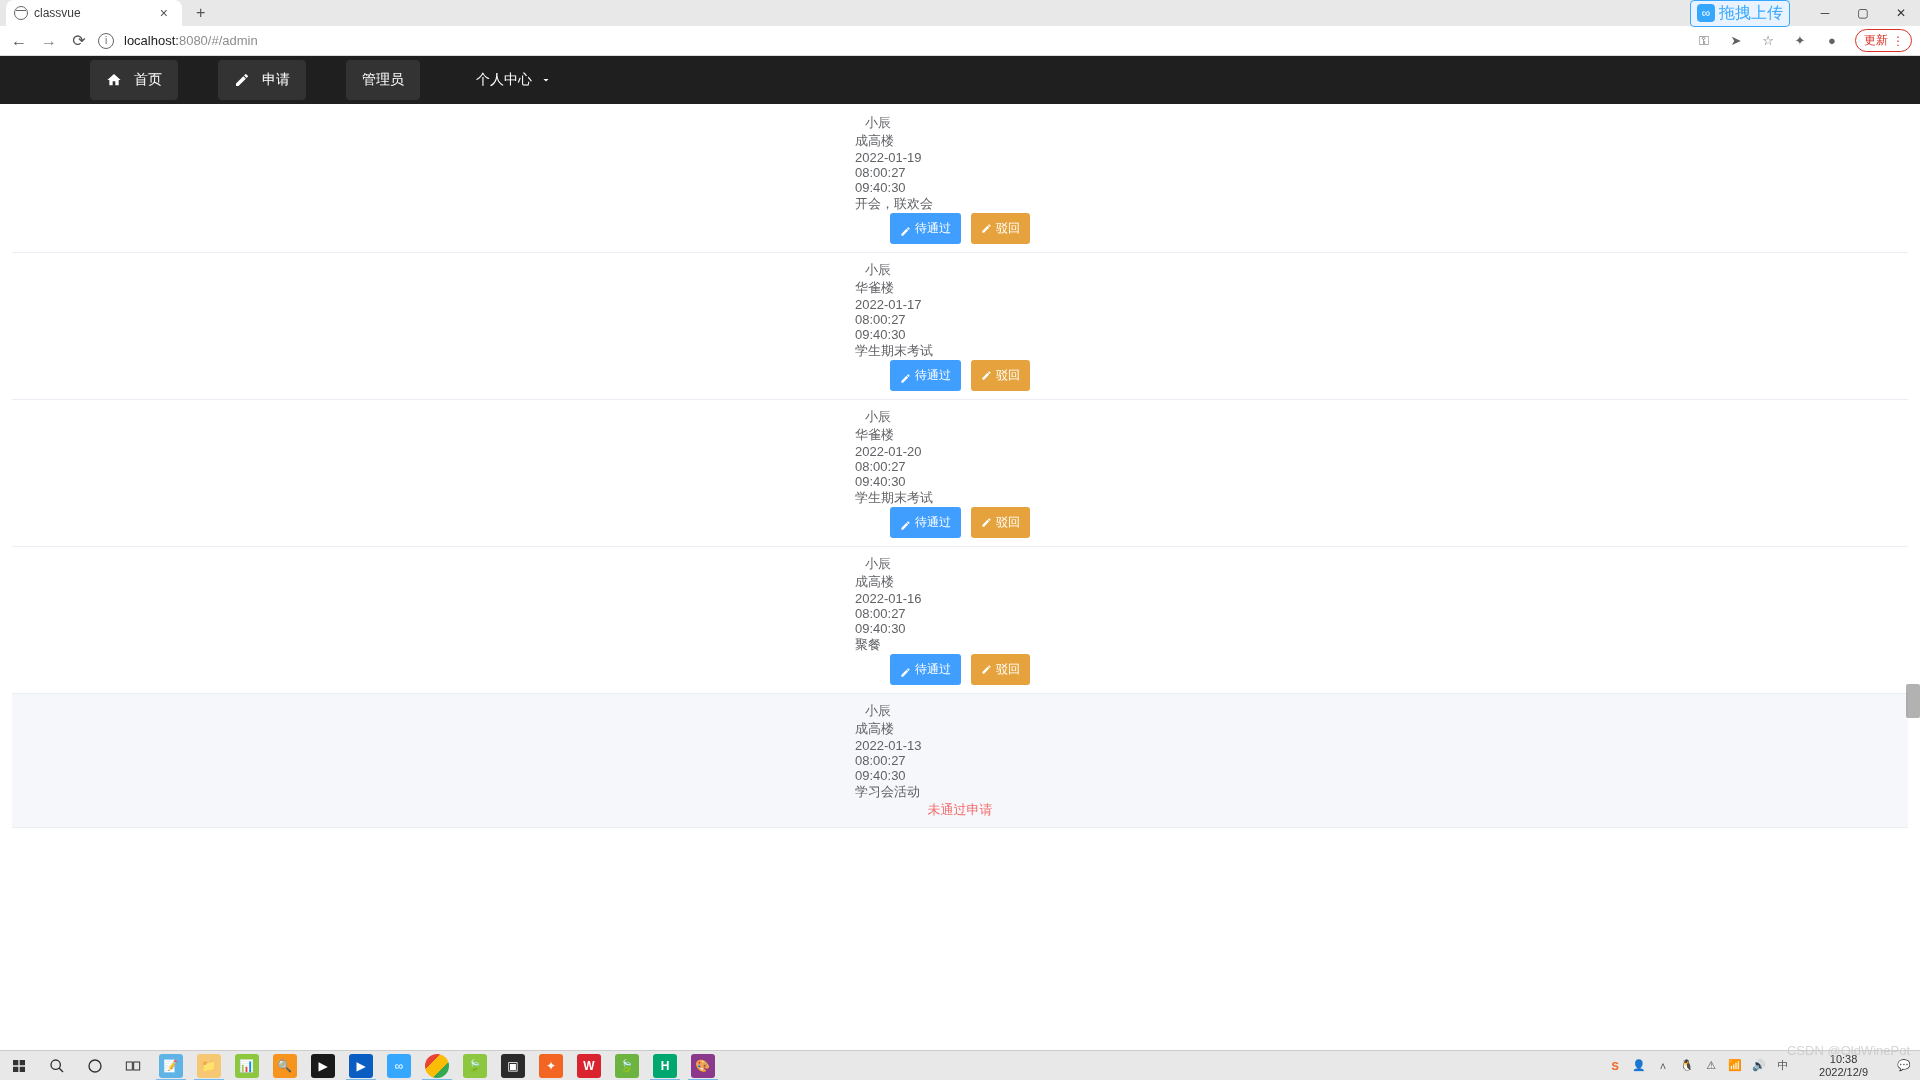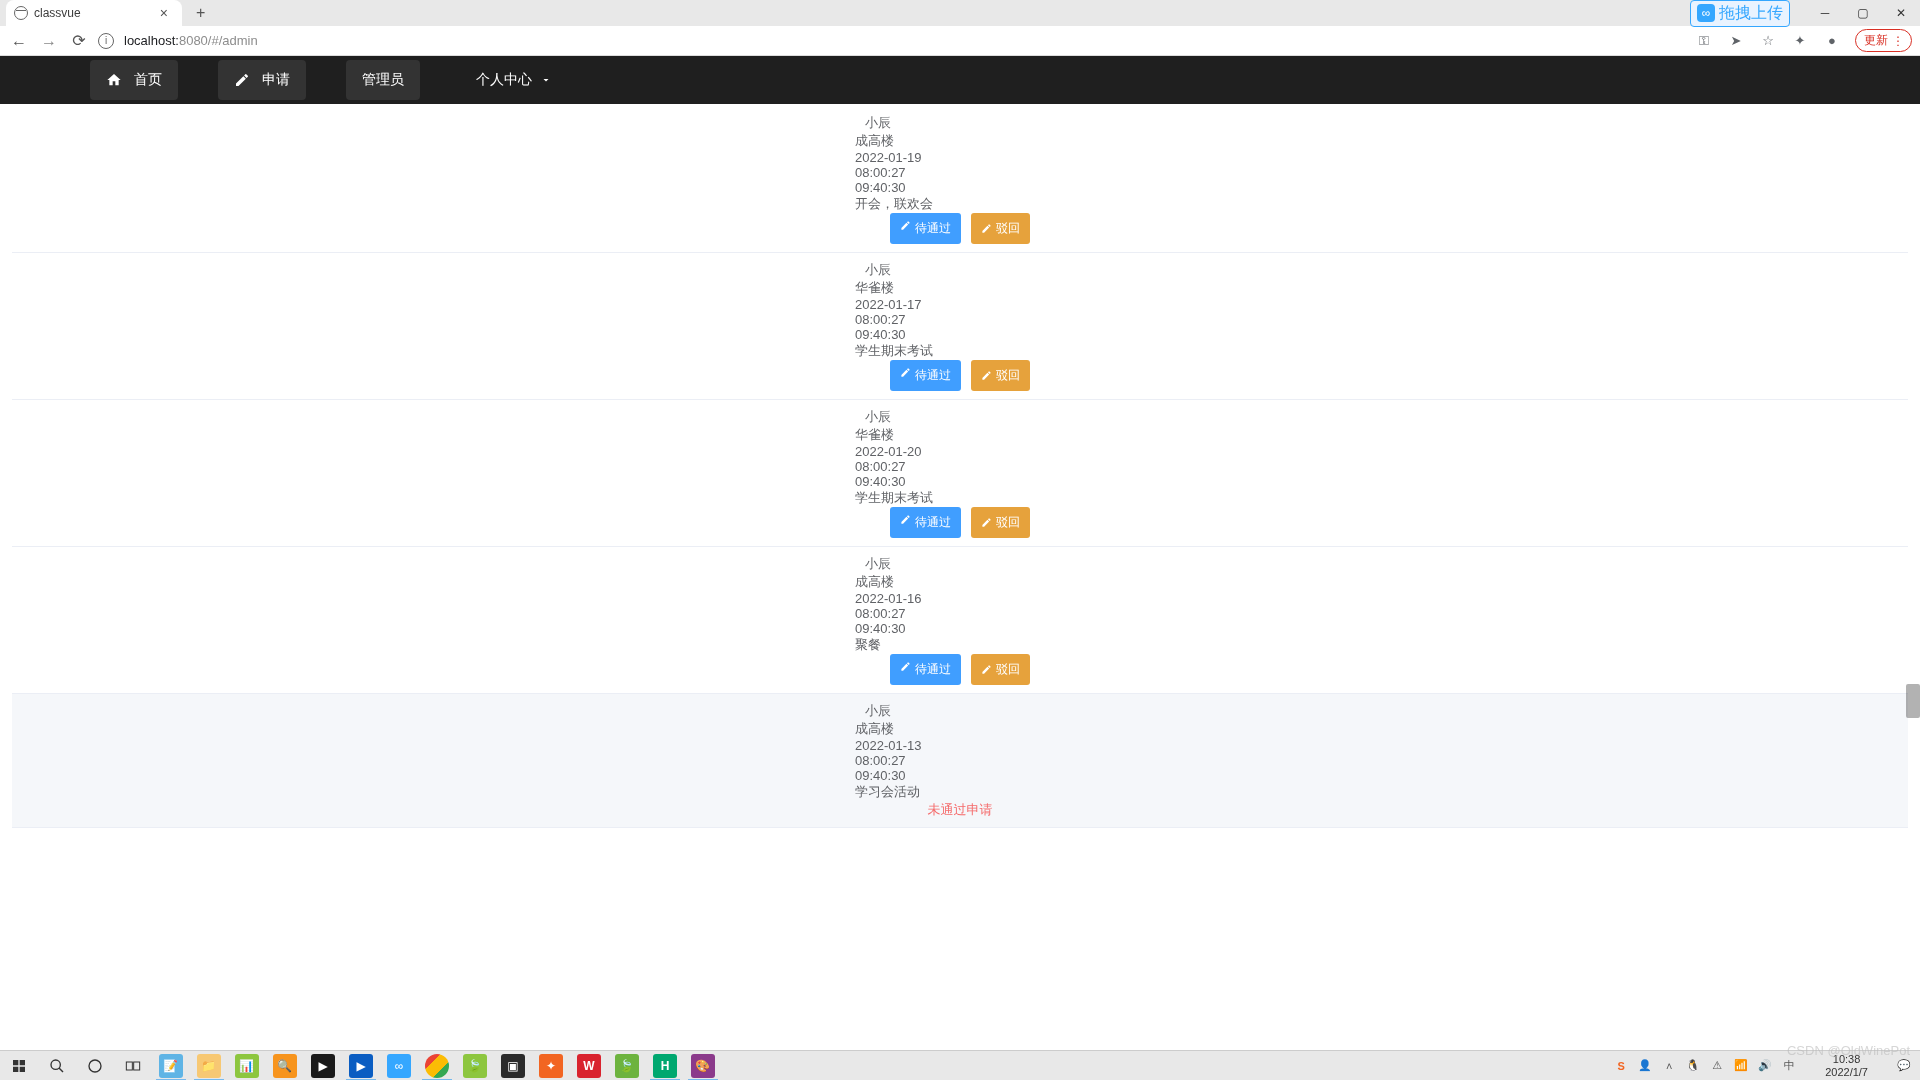--- a/index.html
+++ b/index.html
@@ -44,21 +44,21 @@
     .table-row { display: flex; align-items: center; border-bottom: 1px solid #ebeef5; padding: 8px 0; min-height: 44px; flex-direction: column; }
     .table-row.hover { background: #f5f7fa; }
     .td { color: #606266; font-size: 13px; }
     .col-teacher { width: 210px; padding-left: 10px; }
     .col-room { width: 210px; }
     .col-date { width: 210px; }
     .col-start { width: 210px; }
     .col-end { width: 210px; }
     .col-reason { width: 210px; }
     .col-status { flex: 1; display: flex; align-items: center; gap: 10px; }
-    .btn-primary { background: #409eff; color: #fff; border: none; border-radius: 3px; padding: 7px 10px; font-size: 12px; display: inline-flex; align-items: flex-start; gap: 4px; cursor: pointer; }
+    .btn-primary { background: #409eff; color: #fff; border: none; border-radius: 3px; padding: 7px 10px; font-size: 12px; display: inline-flex; align-items: flex-end; gap: 4px; cursor: pointer; }
     .btn-warning { background: #e6a23c; color: #fff; border: none; border-radius: 3px; padding: 7px 10px; font-size: 12px; display: inline-flex; align-items: center; gap: 4px; cursor: pointer; }
     .status-rejected { color: #f56c6c; }
     .edit-icon { width: 11px; height: 11px; }
     
     
     .watermark { position: fixed; right: 10px; bottom: 22px; color: #bbb; font-size: 13px; opacity: .6; z-index: 999; }
     
     
     .vscroll { position: fixed; right: 0; top: 684px; width: 14px; height: 34px; background: rgba(0,0,0,.3); border-radius: 2px; }
     
@@ -297,17 +297,17 @@
     <span class="tb-sysicon" style="color:#f26522;font-weight:bold">S</span>
     <span class="tb-sysicon">👤</span>
     <span class="tb-sysicon">˄</span>
     <span class="tb-sysicon">🐧</span>
     <span class="tb-sysicon">⚠</span>
     <span class="tb-sysicon">📶</span>
     <span class="tb-sysicon">🔊</span>
     <span class="tb-sysicon">中</span>
     <div class="tb-clock">
       <span>10:38</span>
-      <span>2022/1/7</span>
+      <span>2022/12/9</span>
     </div>
     <span class="tb-sysicon">💬</span>
   </div>
 </div>
 
 </body></html>

